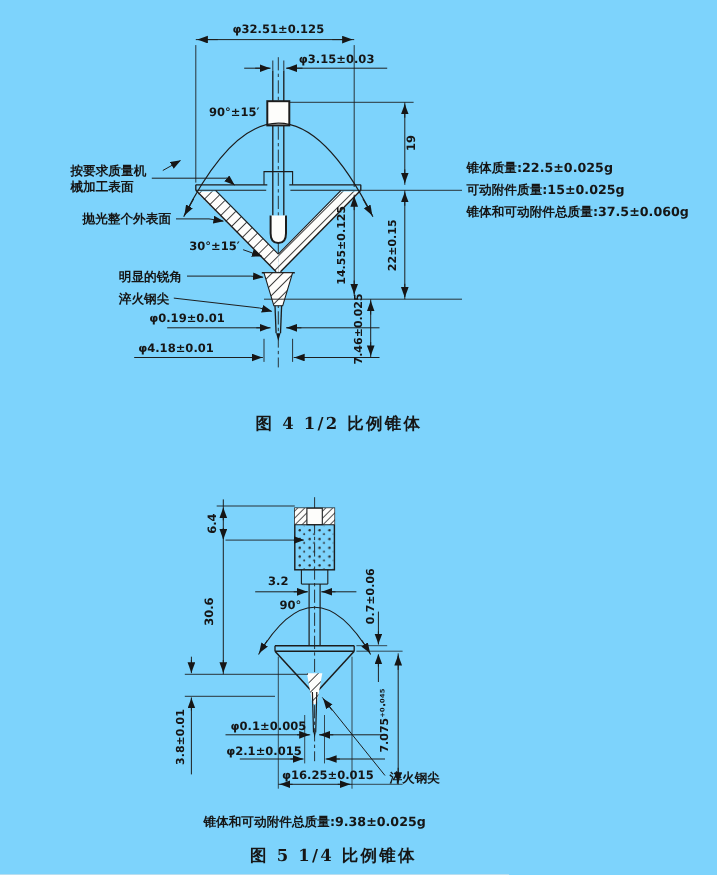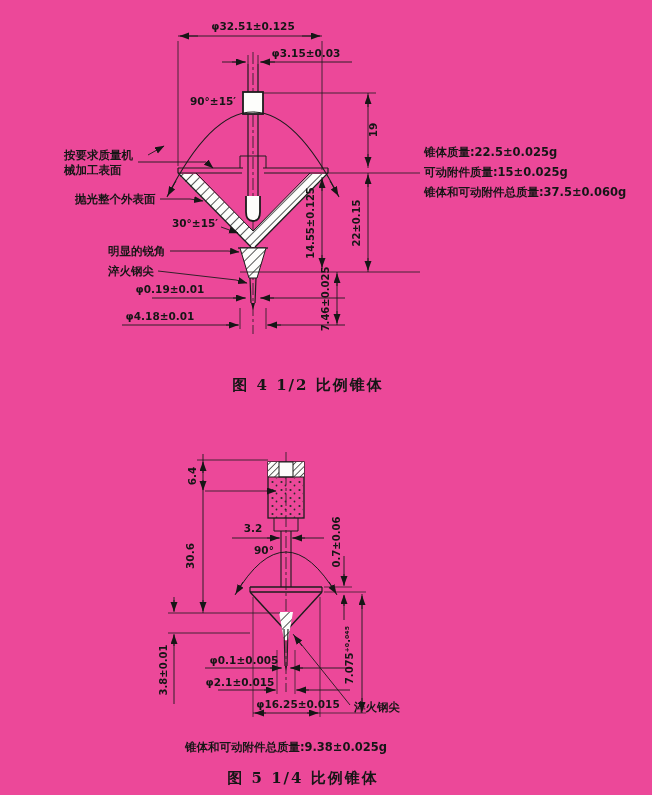--- a/index.html
+++ b/index.html
@@ -1,16 +1,16 @@
 <!DOCTYPE html>
 <html><head>
 <meta charset="utf-8">
 <style>
   html,body{margin:0;padding:0;background:#e8e8e8;}
-  .page{width:652px;height:795px;background:#ec4899;position:relative;margin:0 auto;overflow:hidden;}
+  .page{width:652px;height:795px;background:#7dd3fc;position:relative;margin:0 auto;overflow:hidden;}
   svg{position:absolute;left:0;top:0;}
   text{fill:#161616;stroke:none;}
   .dim{font:bold 10.5px "DejaVu Sans", sans-serif;}
   .dimsm{font:bold 10px "DejaVu Sans", sans-serif;}
   .lbl{font:bold 11.5px "DejaVu Sans", sans-serif;}
   .note{font:bold 11.5px "DejaVu Sans", sans-serif;}
   .cap{font:bold 15px "DejaVu Serif", serif;letter-spacing:2px;}
   .masses{font:bold 11.5px "DejaVu Sans", sans-serif;}
 </style>
 </head>

